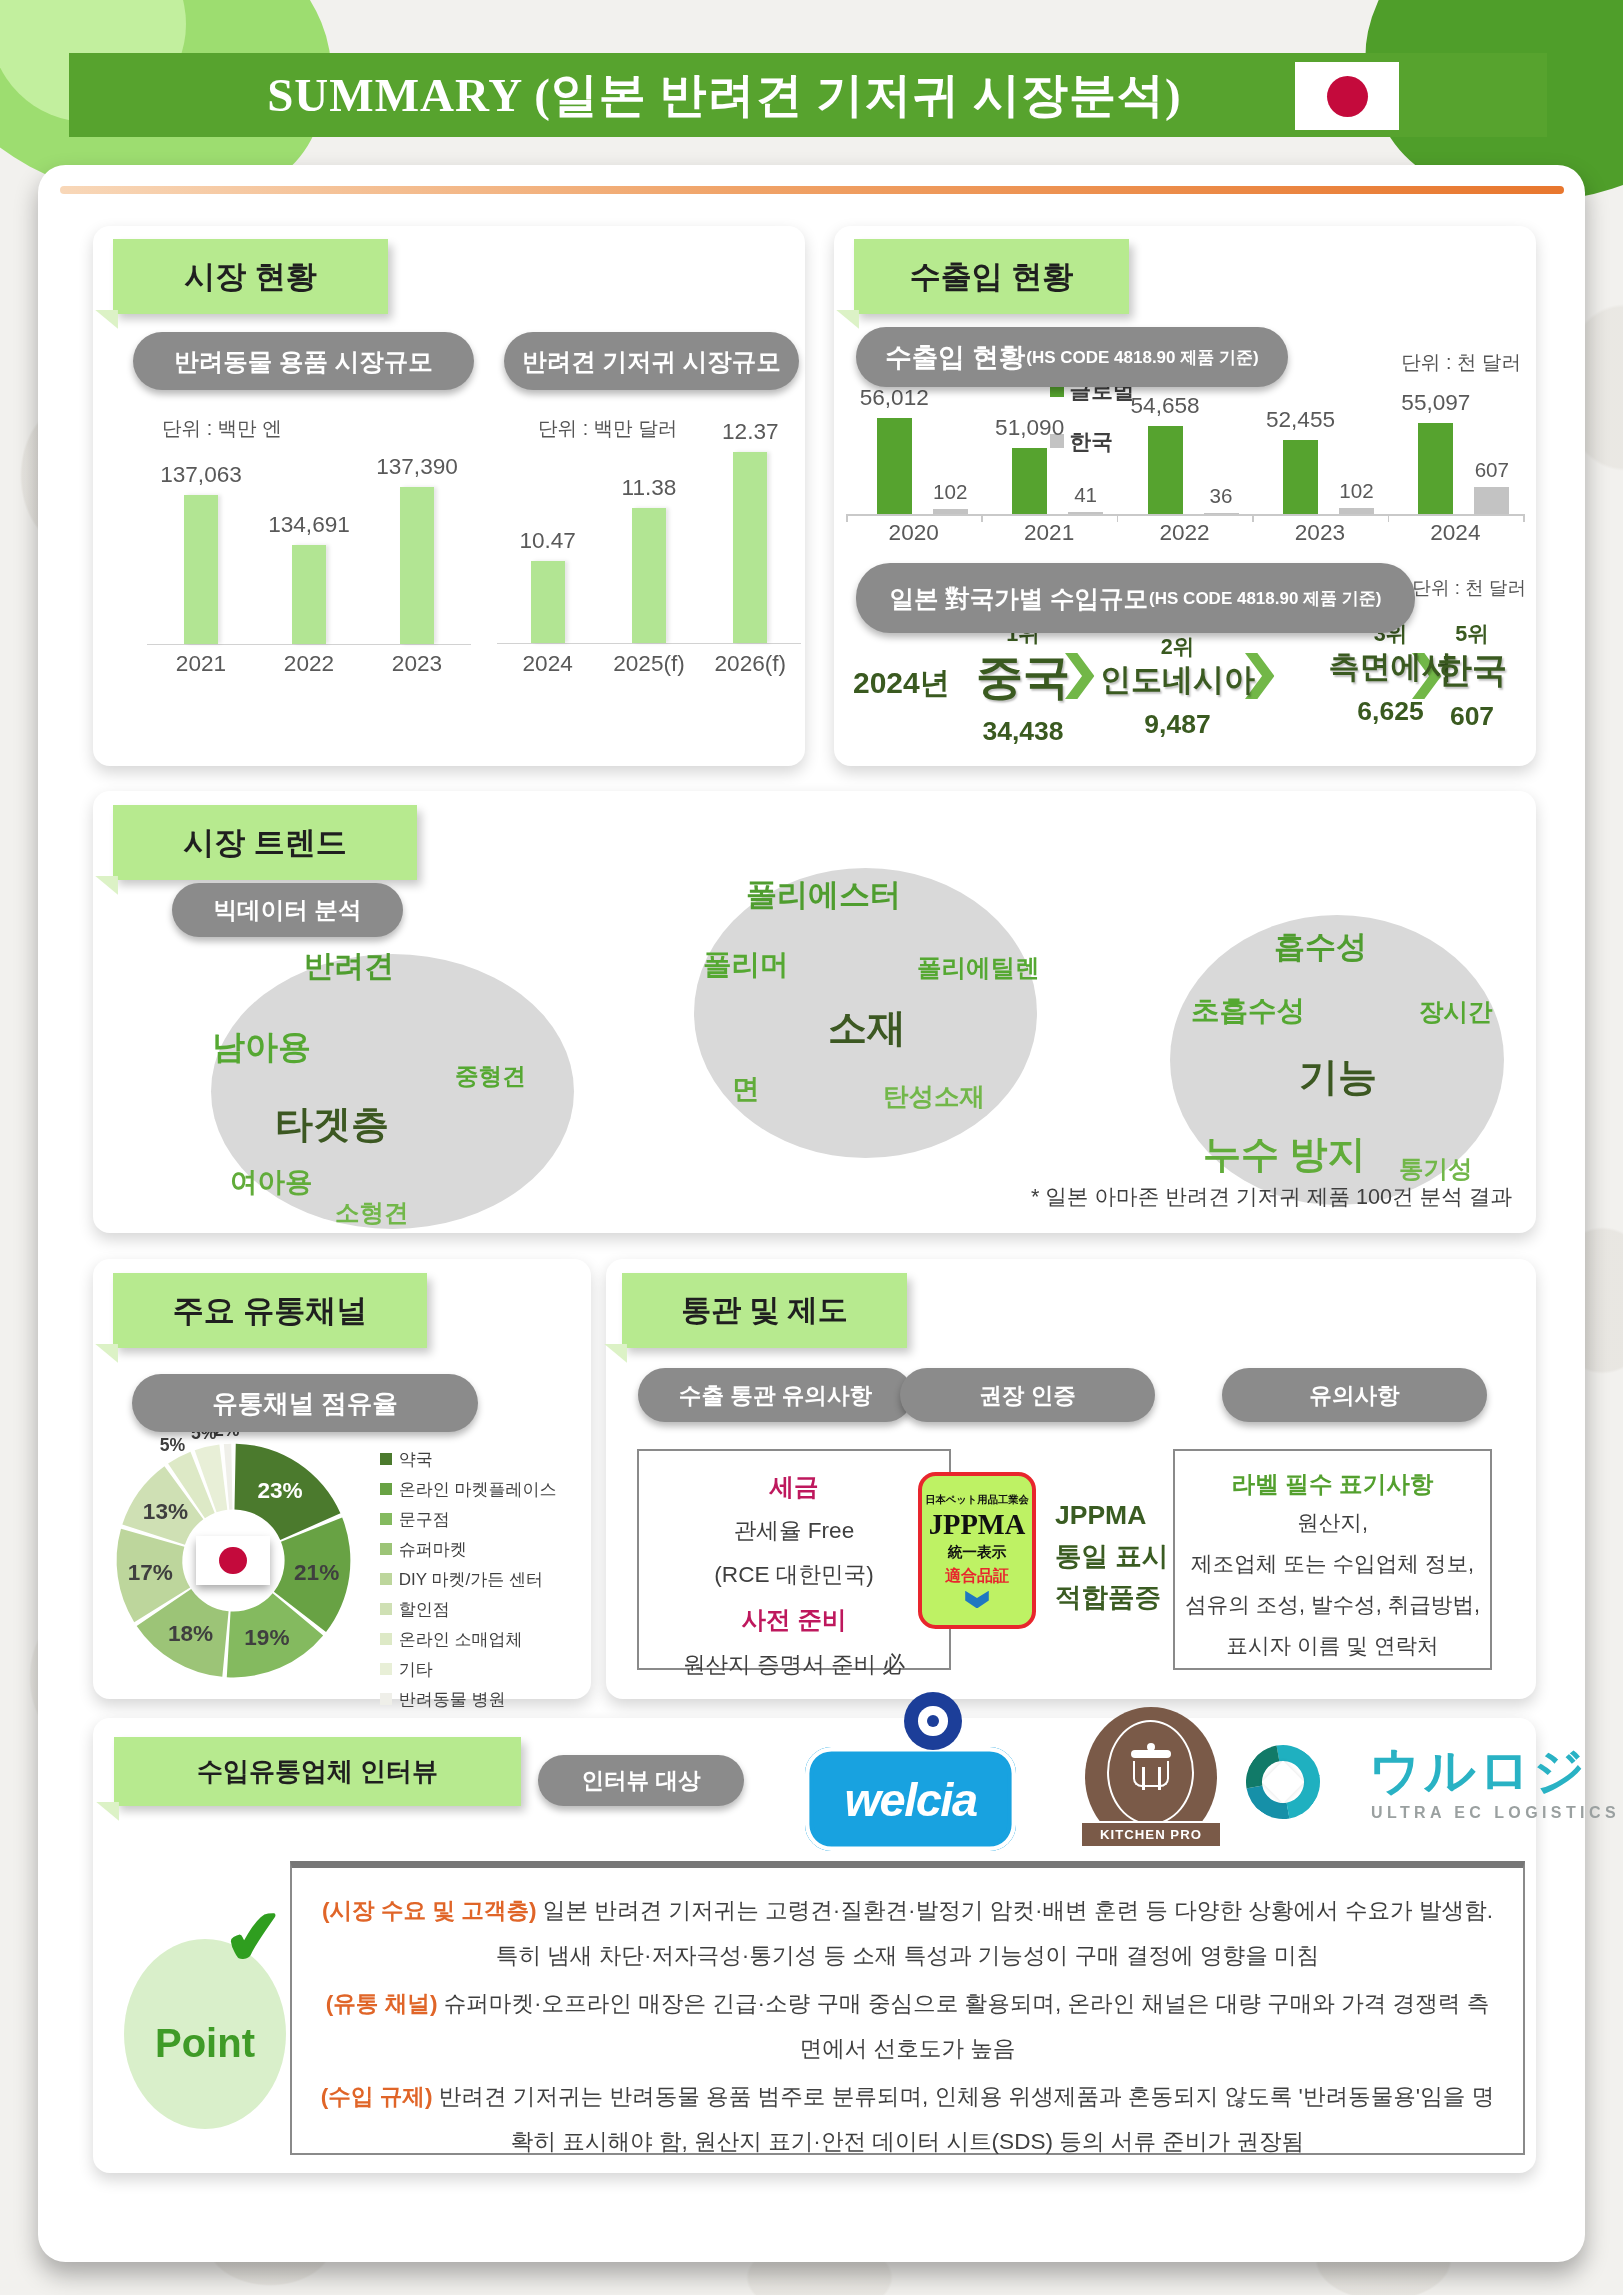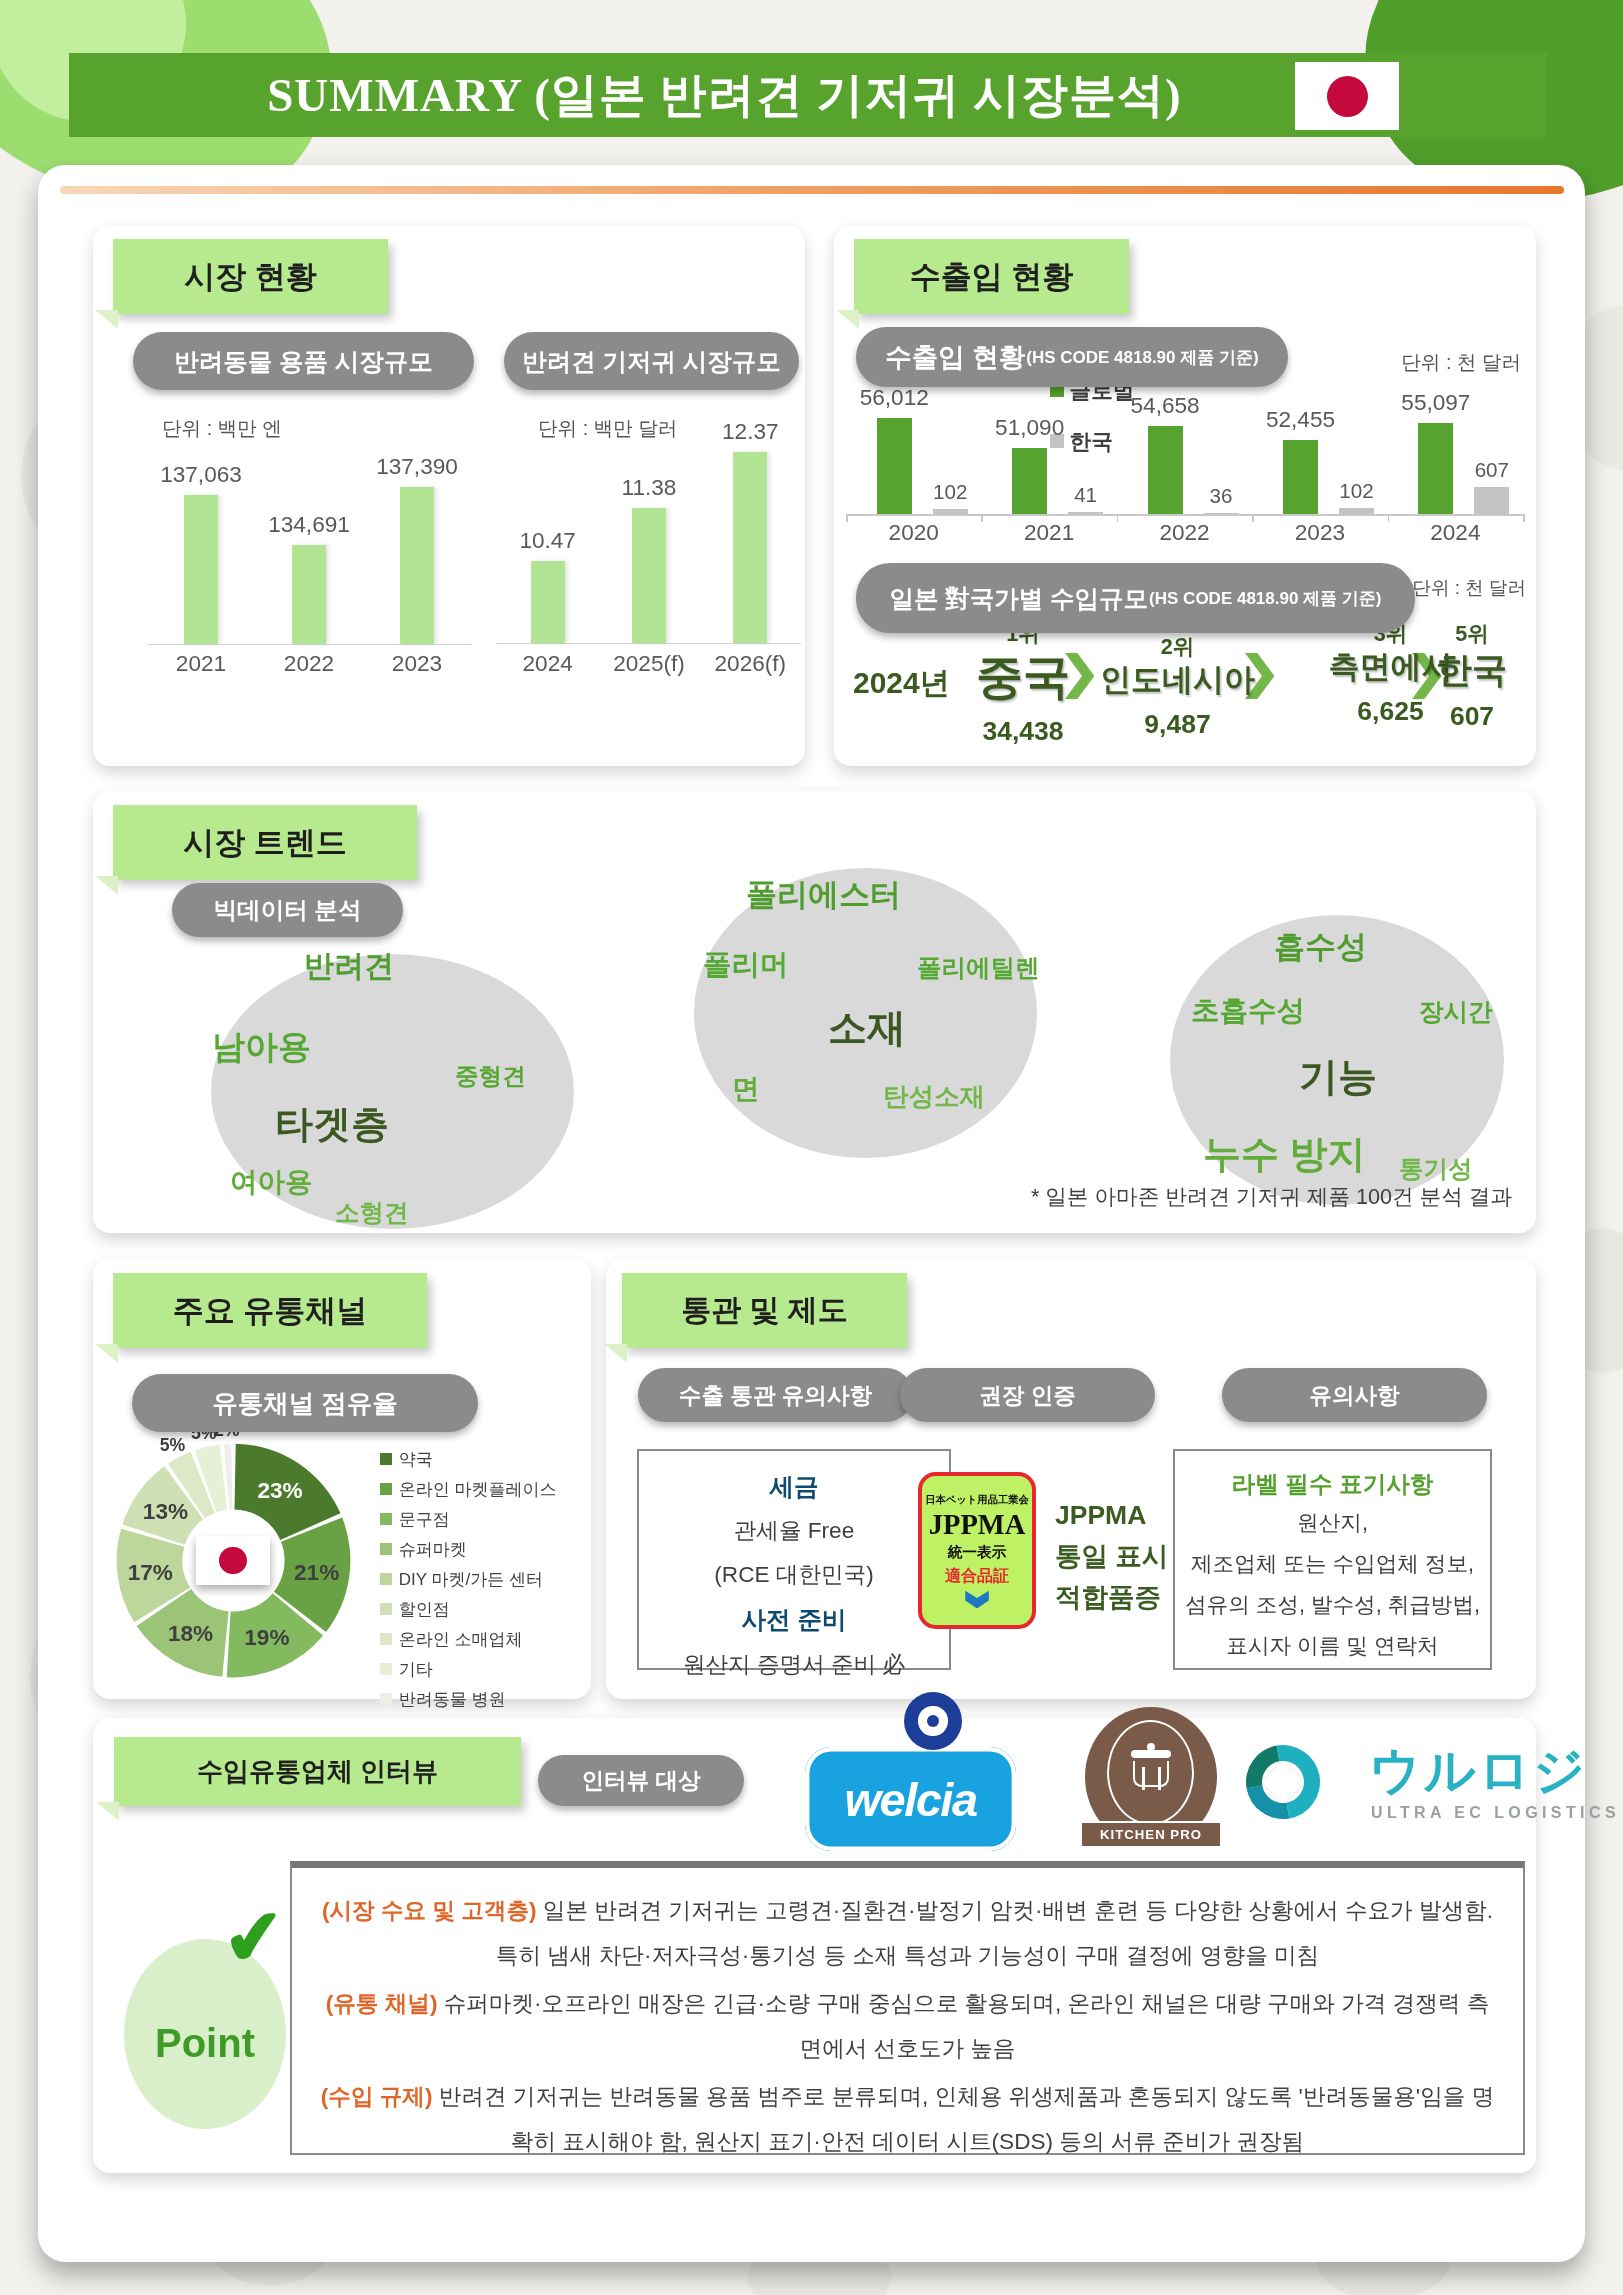--- a/index.html
+++ b/index.html
@@ -121,21 +121,21 @@
   #donut-flag{left:196px;top:1536px;width:74px;height:49px;background:#fff;z-index:5;
       display:flex;align-items:center;justify-content:center;box-shadow:0 4.9px 8.8px rgba(0,0,0,.35);}
   #donut-flag .fdot{width:27.5px;height:27.5px;border-radius:50%;background:#c40a3c;}
   #donut-legend{left:380px;top:1444px;z-index:4;}
   .lgrow{display:flex;align-items:center;height:30px;}
   .lgrow .sw{width:11.8px;height:11.8px;margin-right:6.9px;flex:none;}
   .lgrow .tx{font-size:17px;color:#3f3f3f;white-space:nowrap;}
   
   .obox{position:absolute;z-index:4;background:#ffffff;border:2.9px solid #8a8a8a;box-sizing:border-box;text-align:center;}
   #box-tax{left:637px;top:1449px;width:314px;height:221px;padding-top:18.6px;}
-  #box-tax .gh{font-size:24.5px;font-weight:bold;color:#0c4a6e;margin:0 0 12.8px 0;}
+  #box-tax .gh{font-size:24.5px;font-weight:bold;color:#be185d;margin:0 0 12.8px 0;}
   #box-tax .ln{font-size:22.6px;color:#3f3f3f;margin:0 0 12.8px 0;}
   #box-label{left:1173px;top:1449px;width:319px;height:221px;padding-top:16.7px;}
   #box-label .gh{font-size:23.6px;font-weight:bold;color:#53a02e;margin:0 0 8.8px 0;}
   #box-label .ln{font-size:21.6px;color:#3f3f3f;margin:0 0 11.8px 0;}
   
   #jppma{left:918px;top:1472px;width:118px;height:157px;border:4.4px solid #e8262d;border-radius:17.7px;background:#bef264;
          z-index:4;box-sizing:border-box;display:flex;flex-direction:column;align-items:center;justify-content:center;gap:3.9px;}
   #jppma .a{font-size:10.3px;font-weight:bold;color:#111;}
   #jppma .n{font-family:"Liberation Serif",serif;font-size:28.5px;font-weight:bold;color:#111;line-height:1;}
   #jppma .r1{font-size:14.7px;font-weight:bold;color:#111;}

